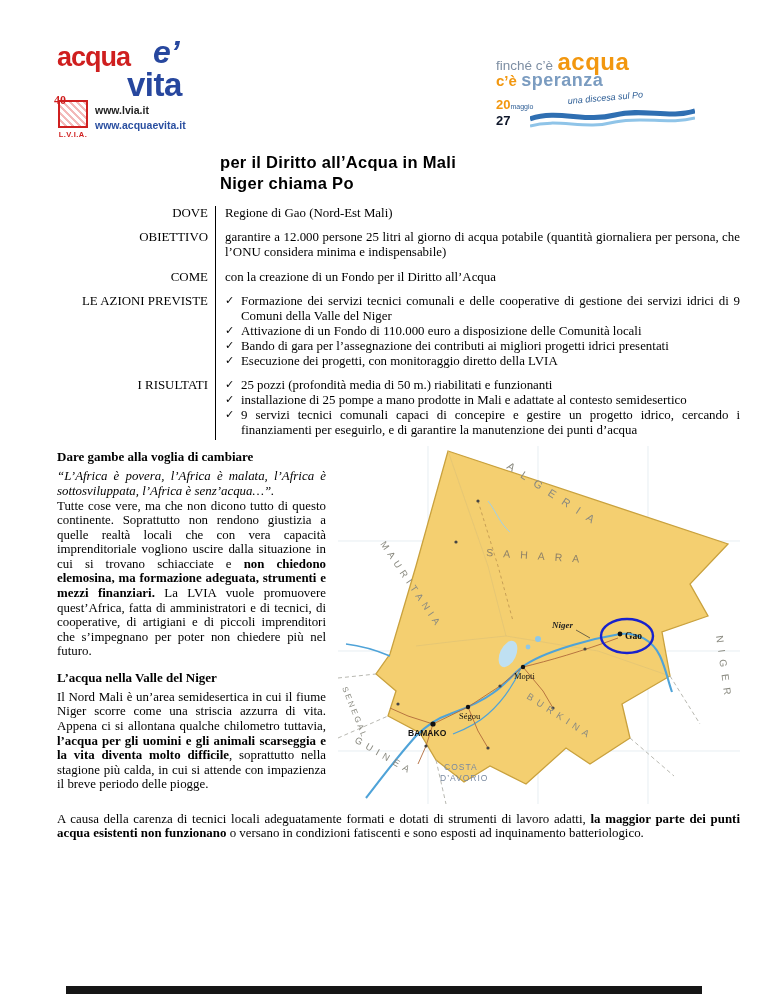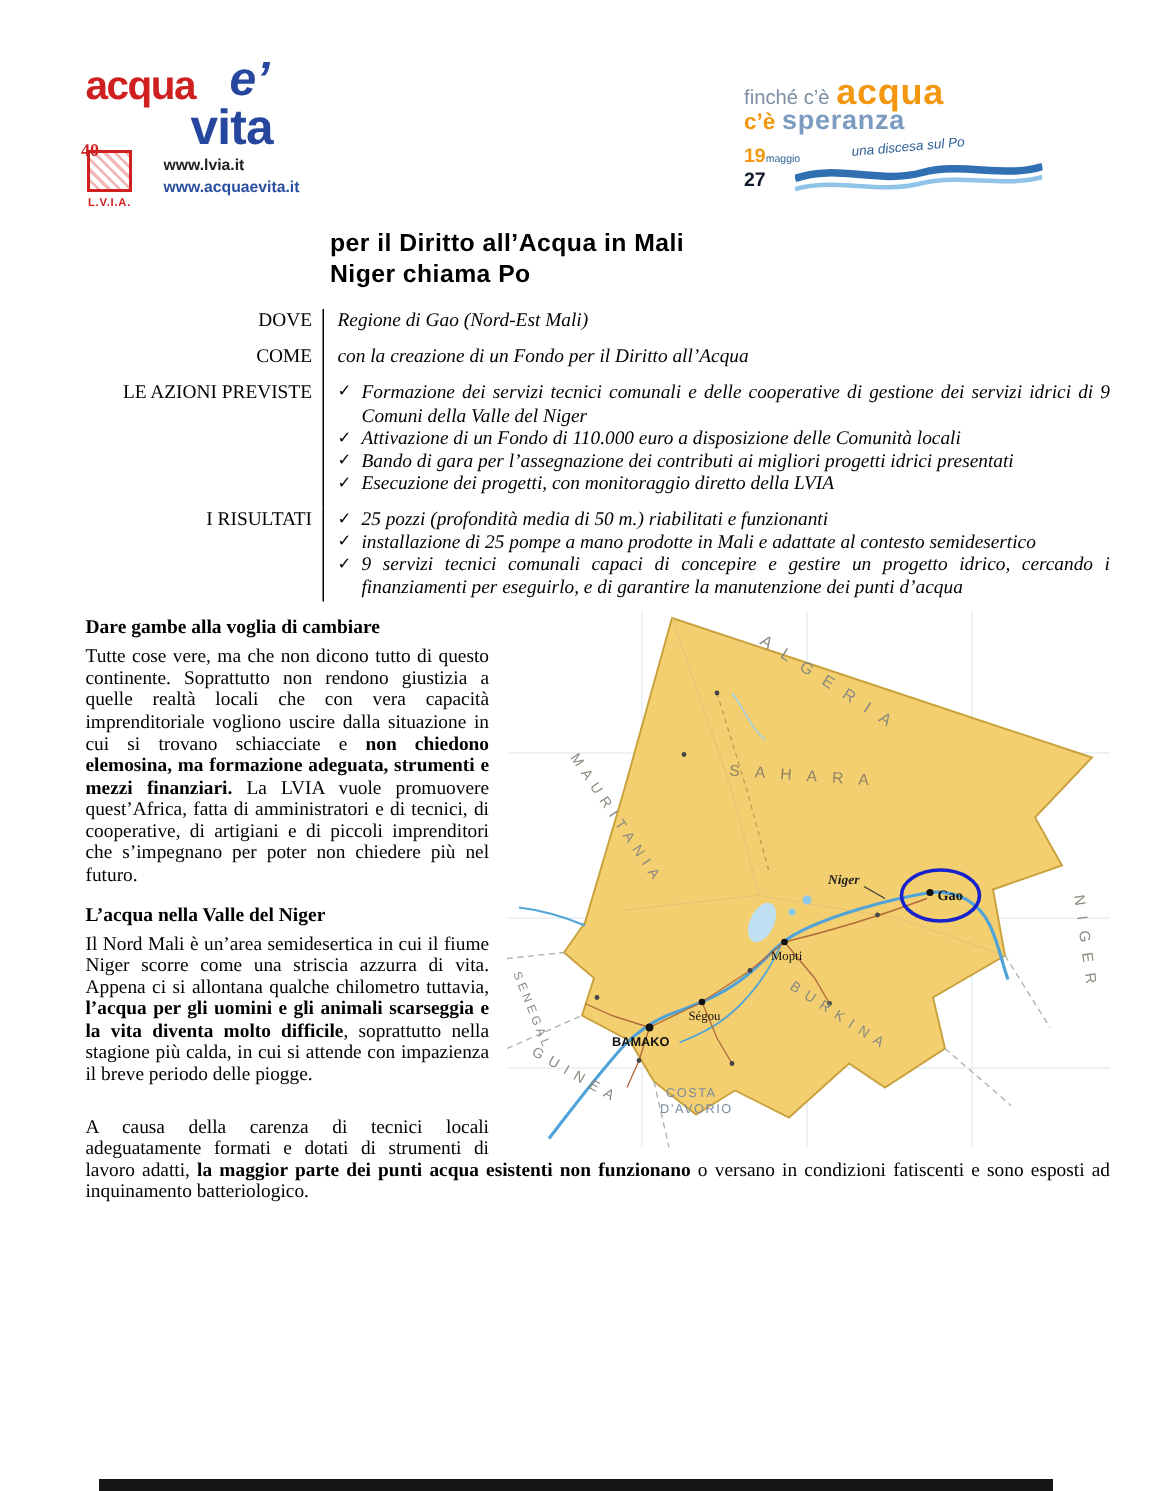--- a/index.html
+++ b/index.html
@@ -5,21 +5,21 @@
   html,body{margin:0;padding:0;background:#9a9a9a;}
   .page{width:768px;height:994px;margin:0 auto;background:#ffffff;position:relative;overflow:hidden;
         font-family:"Liberation Serif","DejaVu Serif",serif;color:#000;}
   
   .header{position:relative;height:138px;}
   .logo-left{position:absolute;left:57px;top:40px;width:190px;}
   .logo-words{position:relative;height:56px;width:160px;font-family:"Liberation Sans","DejaVu Sans",sans-serif;font-weight:bold;}
   .w-acqua{position:absolute;left:0;top:2px;font-size:27px;color:#cf1f1f;letter-spacing:-1px;}
   .w-e{position:absolute;left:96px;top:-6px;font-size:32px;color:#27479e;font-style:italic;}
   .w-vita{position:absolute;left:70px;top:26px;font-size:33px;color:#27479e;letter-spacing:-0.5px;}
-  .logo-bottom{display:flex;gap:20px;margin-top:4px;}
+  .logo-bottom{display:flex;gap:6px;margin-top:4px;}
   .emblem{width:32px;text-align:center;}
   .emblem-box{width:26px;height:24px;margin:0 auto;border:2px solid #cf1f1f;position:relative;
       background:repeating-linear-gradient(45deg,#fff 0 3px,#f3b9b9 3px 5px);}
   .emblem-40{position:absolute;top:-9px;left:-6px;font-family:"Liberation Serif",serif;font-size:12px;font-weight:bold;color:#cf1f1f;background:transparent;}
   .emblem-org{font-family:"Liberation Sans",sans-serif;font-size:7.5px;font-weight:bold;color:#cf1f1f;letter-spacing:.5px;margin-top:2px;}
   .urls{padding-top:2px;font-family:"Liberation Sans","DejaVu Sans",sans-serif;}
   .url1{font-size:10.5px;font-weight:bold;color:#222;margin-top:2px;}
   .url2{font-size:10.5px;font-weight:bold;color:#2a4fa0;margin-top:3px;}
   .logo-right{position:absolute;right:62px;top:48px;width:210px;font-family:"Liberation Sans","DejaVu Sans",sans-serif;}
   .slogan1{white-space:nowrap;}
@@ -33,21 +33,21 @@
   .d18{font-size:13px;font-weight:bold;color:#f2970f;}
   .dmaggio{font-size:7px;color:#2f5f96;}
   .d27{font-size:13px;font-weight:bold;color:#0f172a;}
   
   .title{margin:14px 28px 0 220px;font-family:"Liberation Sans","DejaVu Sans",sans-serif;
          font-size:16.5px;font-weight:bold;letter-spacing:.3px;line-height:1.25;color:#000;}
   
   .infotable{margin:13px 28px 0 57px;font-size:12.9px;line-height:1.17;}
   .itrow{display:grid;grid-template-columns:158px 1fr;}
   .itlabel{text-align:right;padding-right:7px;font-weight:normal;}
-  .itcontent{border-left:1.2px solid #000;padding:0 0 9px 9px;text-align:justify;font-style:italic;}
+  .itcontent{border-left:1.2px solid #000;padding:0 0 9px 9px;text-align:justify;}
   .itrow:last-child .itcontent{padding-bottom:2px;}
   .check-item{display:flex;}
   .check{flex:none;width:16px;font-family:"DejaVu Sans",sans-serif;font-size:11px;padding-top:1px;}
   .check-text{flex:1;text-align:justify;}
   
   .content{margin:10px 28px 0 57px;font-size:12.9px;line-height:1.13;text-align:justify;}
   .mapfig{float:right;width:402px;height:358px;margin:-4px 0 4px 12px;}
   .content h2{font-size:13px;margin:2px 0 4px 0;line-height:1.15;}
   .content h2.h2b{margin-top:12px;}
   .quote{font-style:italic;margin:0 0 1px 0;}
@@ -89,21 +89,21 @@
       <div class="slogan1">
         <span class="slogan-prefix">finché c’è</span>
         <span class="slogan-acqua">acqua</span>
       </div>
       <div class="slogan2">
         <span class="slogan2-a">c’è</span>
         <span class="slogan2-b">speranza</span>
       </div>
       <div class="wave-row">
         <div class="dates">
-          <span class="d18">19</span><span class="dmaggio">maggio</span><br>
+          <span class="d18">20</span><span class="dmaggio">maggio</span><br>
           <span class="d27">27</span>
         </div>
         <svg width="165" height="42" viewBox="0 0 165 42">
           <path d="M 0,27 C 28,17 55,31 85,23 C 112,16 140,27 165,19" fill="none" stroke="#2f6fb2" stroke-width="5"></path>
           <path d="M 0,34 C 28,26 55,38 85,30 C 112,24 140,33 165,26" fill="none" stroke="#8fc4e8" stroke-width="3"></path>
           <text x="38" y="12" transform="rotate(-5 38 12)" font-family="Liberation Sans, sans-serif" font-style="italic" font-size="9" fill="#2f5f96">una discesa sul Po</text>
         </svg>
       </div>
     </div>
   </div>
@@ -113,20 +113,24 @@
     <div>Niger chiama Po</div>
   </div>
 
   <div class="infotable">
 
     <div class="itrow">
       <div class="itlabel">DOVE</div>
       <div class="itcontent">Regione di Gao (Nord-Est Mali)</div>
     </div>
 
+    <div class="itrow">
+      <div class="itlabel">OBIETTIVO</div>
+      <div class="itcontent">garantire a 12.000 persone 25 litri al giorno di acqua potabile (quantità giornaliera per persona, che l’ONU considera minima e indispensabile)</div>
+    </div>
 
     <div class="itrow">
       <div class="itlabel">COME</div>
       <div class="itcontent">con la creazione di un Fondo per il Diritto all’Acqua</div>
     </div>
 
     <div class="itrow">
       <div class="itlabel">LE AZIONI PREVISTE</div>
       <div class="itcontent">
         <div class="check-item">
@@ -246,20 +250,21 @@
       <text x="121" y="273" font-family="Liberation Serif, serif" font-size="8.5" fill="#111">Ségou</text>
       <circle cx="185" cy="221" r="2.2" fill="#111"></circle>
       <text x="176" y="233" font-family="Liberation Serif, serif" font-size="8.5" fill="#111">Mopti</text>
       <circle cx="282" cy="188" r="2.4" fill="#111"></circle>
       <text x="287" y="193" font-family="Liberation Serif, serif" font-weight="bold" font-size="9.5" fill="#111">Gao</text>
       <ellipse cx="289" cy="190" rx="26" ry="17" fill="none" stroke-width="2.4" stroke="#1822cc"></ellipse>
     </svg>
 
     <h2>Dare gambe alla voglia di cambiare</h2>
 
+    <p class="quote">“L’Africa è povera, l’Africa è malata, l’Africa è sottosviluppata, l’Africa è senz’acqua…”.</p>
 
     <p class="p1"><span>Tutte cose vere, ma che non dicono tutto di questo continente. Soprattutto non rendono giustizia a quelle realtà locali che con vera capacità imprenditoriale vogliono uscire dalla situazione in cui si trovano schiacciate e </span><b>non chiedono elemosina, ma formazione adeguata, strumenti e mezzi finanziari.</b><span> La LVIA vuole promuovere quest’Africa, fatta di amministratori e di tecnici, di cooperative, di artigiani e di piccoli imprenditori che s’impegnano per poter non chiedere più nel futuro.</span></p>
 
     <h2 class="h2b">L’acqua nella Valle del Niger</h2>
 
     <p class="p2"><span>Il Nord Mali è un’area semidesertica in cui il fiume Niger scorre come una striscia azzurra di vita. Appena ci si allontana qualche chilometro tuttavia, </span><b>l’acqua per gli uomini e gli animali scarseggia e la vita diventa molto difficile</b><span>, soprattutto nella stagione più calda, in cui si attende con impazienza il breve periodo delle piogge.</span></p>
 
     <p class="p3"><span>A causa della carenza di tecnici locali adeguatamente formati e dotati di strumenti di lavoro adatti, </span><b>la maggior parte dei punti acqua esistenti non funzionano</b><span> o versano in condizioni fatiscenti e sono esposti ad inquinamento batteriologico.</span></p>
 
   </div>

